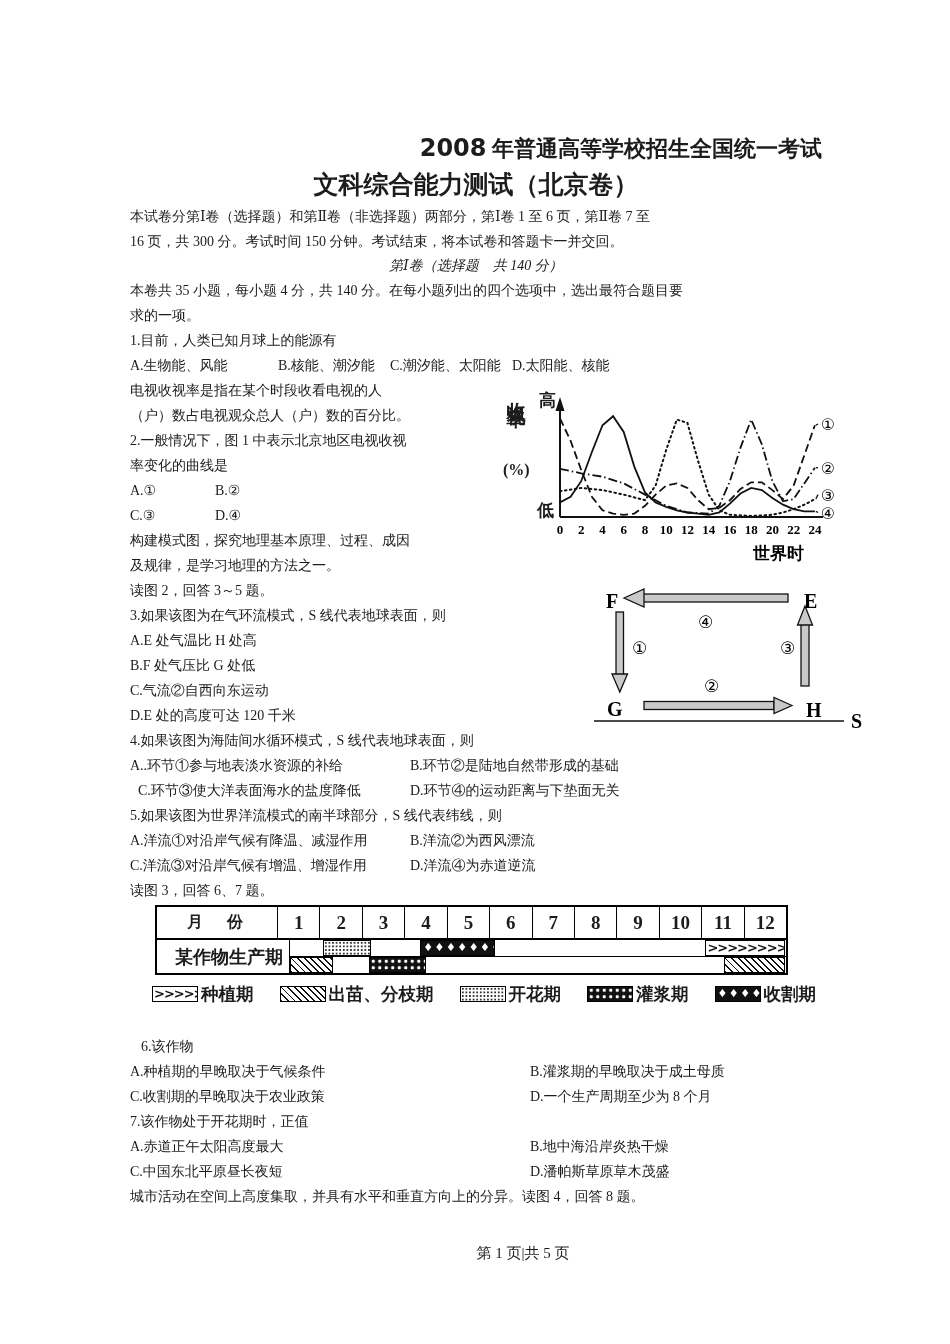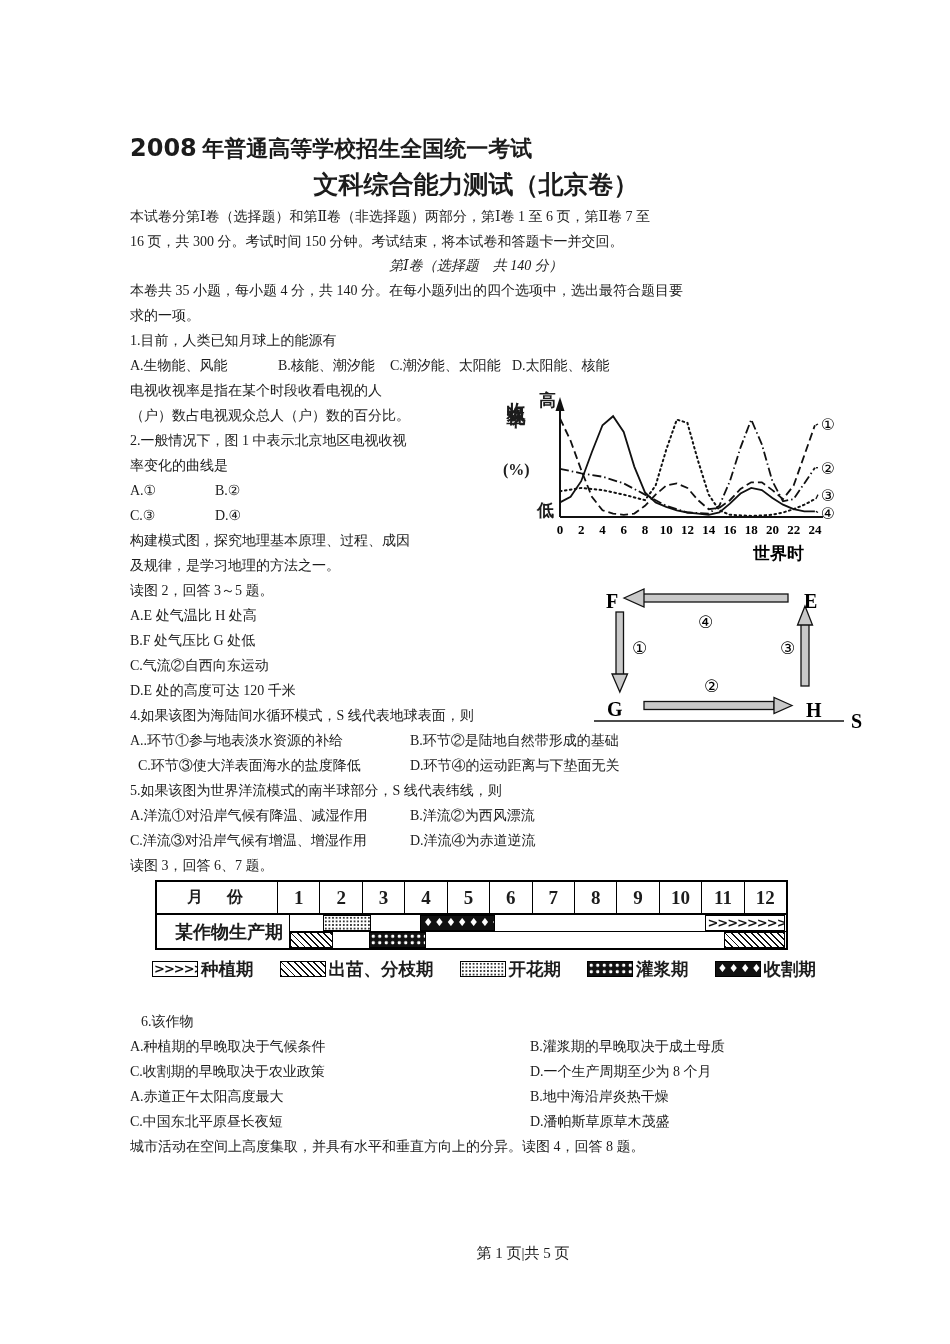--- a/index.html
+++ b/index.html
@@ -1,21 +1,21 @@
 <!DOCTYPE html>
 <html><head>
 <meta charset="utf-8">
 <style>
   html,body{margin:0;padding:0;background:#ffffff;}
   .page{position:relative;width:950px;height:1344px;background:#fff;overflow:hidden;
         font-family:"Liberation Serif","DejaVu Serif",serif;color:#1c1c1c;}
   .content{position:absolute;left:130px;top:130px;width:692px;}
   .ln{font-size:14px;line-height:25px;white-space:pre-wrap;}
   .center{text-align:center;}
-  .title{font-size:22px;font-weight:bold;text-align:left;line-height:36px;height:36px;}
+  .title{font-size:22px;font-weight:bold;text-align:right;line-height:36px;height:36px;}
   .title .year{font-family:"DejaVu Sans","Liberation Sans",sans-serif;font-size:24px;}
   .subtitle{font-family:"DejaVu Sans","Liberation Sans",sans-serif;font-size:25px;
             font-weight:bold;text-align:center;line-height:38px;height:38px;}
   .row{position:relative;height:25px;}
   .opt{position:absolute;top:0;white-space:pre;}
   
   .fig1{position:absolute;left:503px;top:381px;width:340px;height:188px;background:#fff;}
   .fig1 .ylab{position:absolute;left:4px;top:6px;width:22px;font-size:19px;font-weight:bold;
               writing-mode:vertical-rl;text-orientation:upright;letter-spacing:3px;}
   .fig1 .yunit{position:absolute;left:0px;top:80px;font-size:16px;font-weight:bold;}
@@ -101,20 +101,21 @@
       <span class="opt" style="left:85px">B.②</span>
     </div>
     <div class="ln row">
       <span class="opt" style="left:0px">C.③</span>
       <span class="opt" style="left:85px">D.④</span>
     </div>
     <div class="ln">构建模式图，探究地理基本原理、过程、成因</div>
     <div class="ln">及规律，是学习地理的方法之一。</div>
 
     <div class="ln">读图 2，回答 3～5 题。</div>
+    <div class="ln">3.如果该图为在气环流模式，S 线代表地球表面，则</div>
     <div class="ln">A.E 处气温比 H 处高</div>
     <div class="ln">B.F 处气压比 G 处低</div>
     <div class="ln">C.气流②自西向东运动</div>
     <div class="ln">D.E 处的高度可达 120 千米</div>
 
     <div class="ln">4.如果该图为海陆间水循环模式，S 线代表地球表面，则</div>
     <div class="ln row">
       <span class="opt" style="left:0px">A..环节①参与地表淡水资源的补给</span>
       <span class="opt" style="left:280px">B.环节②是陆地自然带形成的基础</span>
     </div>
@@ -194,20 +195,21 @@
 
     <div class="ln gap28">6.该作物</div>
     <div class="ln row">
       <span class="opt" style="left:0px">A.种植期的早晚取决于气候条件</span>
       <span class="opt" style="left:400px">B.灌浆期的早晚取决于成土母质</span>
     </div>
     <div class="ln row">
       <span class="opt" style="left:0px">C.收割期的早晚取决于农业政策</span>
       <span class="opt" style="left:400px">D.一个生产周期至少为 8 个月</span>
     </div>
+    <div class="ln">7.该作物处于开花期时，正值</div>
     <div class="ln row">
       <span class="opt" style="left:0px">A.赤道正午太阳高度最大</span>
       <span class="opt" style="left:400px">B.地中海沿岸炎热干燥</span>
     </div>
     <div class="ln row">
       <span class="opt" style="left:0px">C.中国东北平原昼长夜短</span>
       <span class="opt" style="left:400px">D.潘帕斯草原草木茂盛</span>
     </div>
     <div class="ln">城市活动在空间上高度集取，并具有水平和垂直方向上的分异。读图 4，回答 8 题。</div>
   </div>

